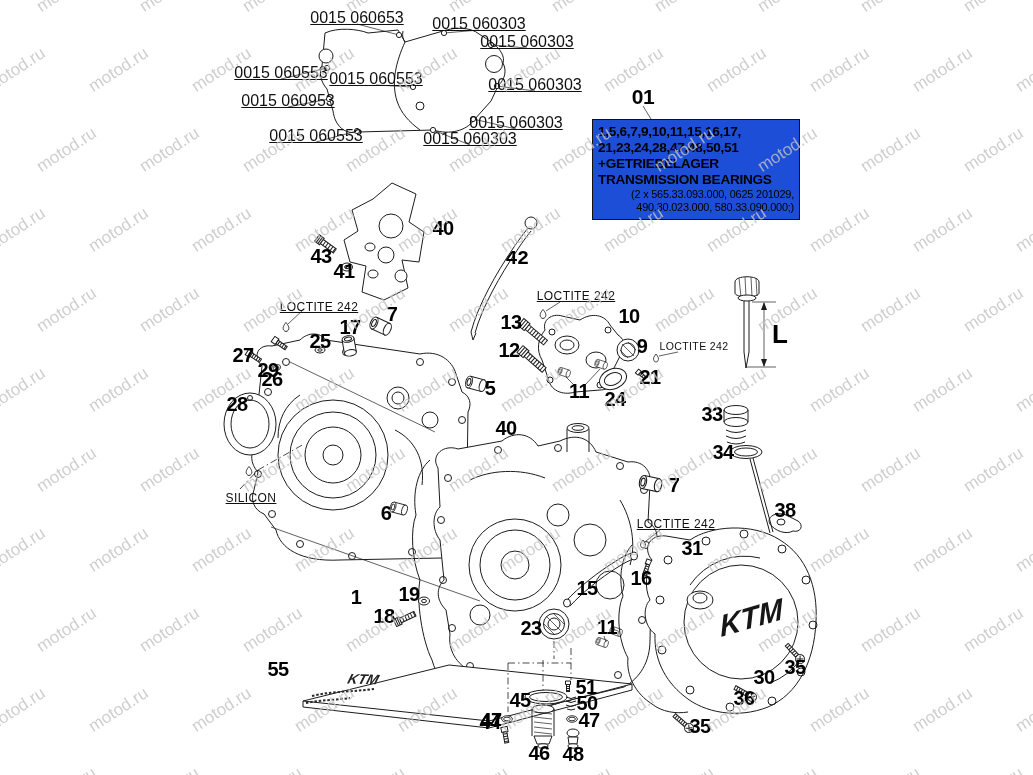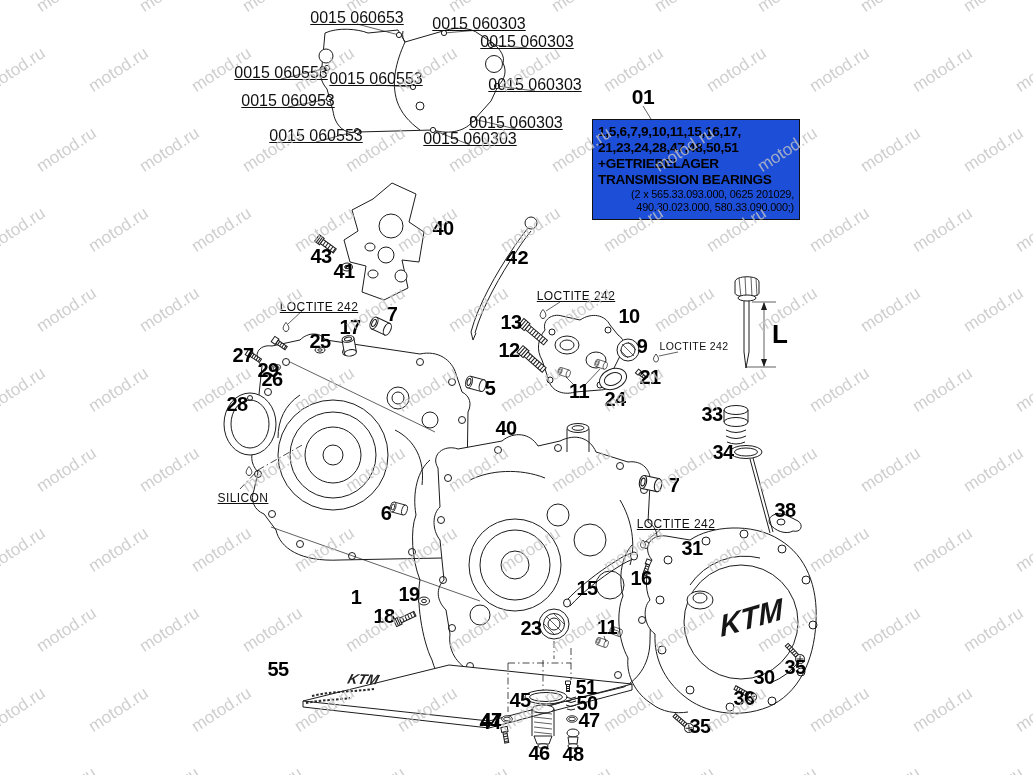--- a/index.html
+++ b/index.html
@@ -428,21 +428,21 @@
       <div class="callout" style="left: 587px; top: 703px;">50</div>
       <div class="callout" style="left: 589px; top: 720px;">47</div>
       <div class="callout" style="left: 491px; top: 720px;">47</div>
       <div class="callout" style="left: 490px; top: 722px;">44</div>
       <div class="callout" style="left: 539px; top: 753px;">46</div>
       <div class="callout" style="left: 573px; top: 754px;">48</div>
       <div class="ann u" style="left: 319px; top: 307px;">LOCTITE 242</div>
       <div class="ann u" style="left: 576px; top: 296px;">LOCTITE 242</div>
       <div class="ann s" style="left: 694px; top: 346px;">LOCTITE 242</div>
       <div class="ann u" style="left: 676px; top: 524px;">LOCTITE 242</div>
-      <div class="ann u" style="left: 243px; top: 498px;">SILICON</div>
+      <div class="ann u" style="left: 251px; top: 498px;">SILICON</div>
     </div>
 
   <div id="wm-layer">
       <span class="wm" style="left: 33px; top: -20px; color: rgb(195, 195, 195);">motod.ru</span>
       <span class="wm" style="left: 136px; top: -20px; color: rgb(195, 195, 195);">motod.ru</span>
       <span class="wm" style="left: 239px; top: -20px; color: rgb(195, 195, 195);">motod.ru</span>
       <span class="wm" style="left: 342px; top: -20px; color: rgb(195, 195, 195);">motod.ru</span>
       <span class="wm" style="left: 445px; top: -20px; color: rgb(195, 195, 195);">motod.ru</span>
       <span class="wm" style="left: 548px; top: -20px; color: rgb(195, 195, 195);">motod.ru</span>
       <span class="wm" style="left: 651px; top: -20px; color: rgb(195, 195, 195);">motod.ru</span>

